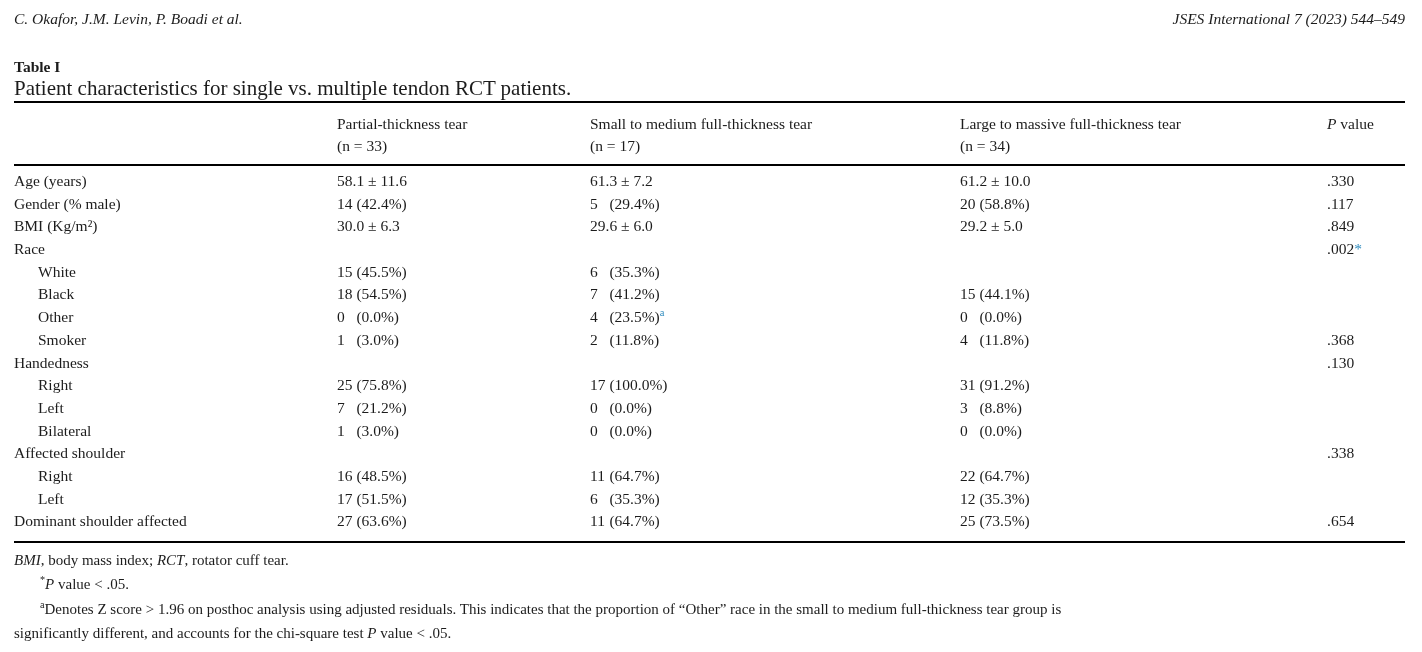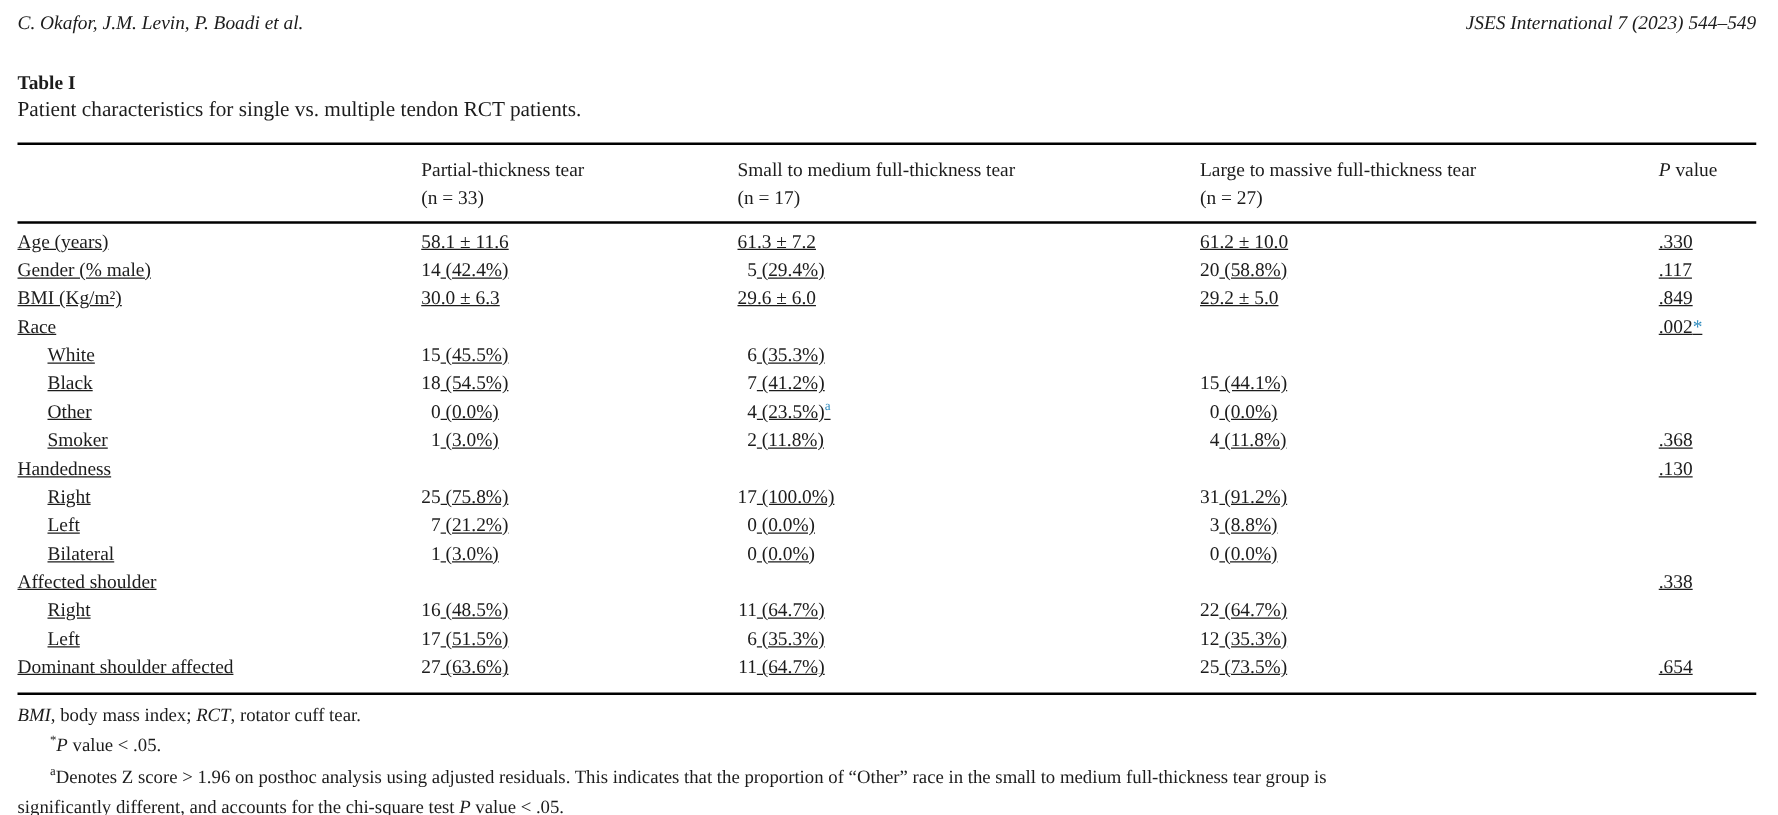--- a/index.html
+++ b/index.html
@@ -16,40 +16,40 @@
     display: flex;
     justify-content: space-between;
     font-style: italic;
     font-size: 15.5px;
     line-height: 18px;
     gap: 32px;
   }
 
   
   .table-label { margin-top: 28px; font-weight: bold; font-size: 15.5px; line-height: 21px; }
-  .table-caption { font-size: 17px; line-height: 22px; }
-
-  
-  .sci-table { margin-top: 15px; width: 1391px; }
+  .table-caption { font-size: 21px; line-height: 22px; }
+
+  
+  .sci-table { margin-top: 2px; width: 1391px; }
   .rule-top { border-top: 2px solid #000; }
   .rule-mid { border-top: 2px solid #000; }
   .rule-bottom { border-top: 2.5px solid #000; }
 
   .tr {
     display: grid;
     grid-template-columns: 323px 253px 370px 367px 78px;
   }
   .table-header-row .th { padding: 10px 0 7px 0; font-size: 15.5px; line-height: 22px; }
-  .table-body { padding: 4px 0 8px 0; text-decoration: underline; }
+  .table-body { padding: 4px 0 8px 0; }
   .table-body .tr { height: 22.7px; }
   .td { font-size: 15.5px; line-height: 22.7px; white-space: nowrap; }
   .td.label.indent { padding-left: 24px; }
 
   
-  .fig { display: inline-block; min-width: 2ch; text-align: right; }
+  .fig { display: inline-block; min-width: 2ch; }
 
   sup { font-size: 0.68em; line-height: 0; }
   .accent { color: var(--accent, #2e8bbe); }
   .pval .accent { font-size: 15.5px; }
 
   
   .footnotes { margin-top: 5px; font-size: 15px; line-height: 24.3px; }
   .fn.indent { padding-left: 26px; }
   .fn i, .running-head i { font-style: italic; }
 </style>
@@ -76,21 +76,21 @@
         <div class="th">
           <div class="th-line1">Partial-thickness tear</div>
           <div class="th-line2">(n = 33)</div>
         </div>
         <div class="th">
           <div class="th-line1">Small to medium full-thickness tear</div>
           <div class="th-line2">(n = 17)</div>
         </div>
         <div class="th">
           <div class="th-line1">Large to massive full-thickness tear</div>
-          <div class="th-line2">(n = 27)</div>
+          <div class="th-line2">(n = 34)</div>
         </div>
         <div class="th">
           <div class="th-line1"><i>P</i> value</div>
           <div class="th-line2"></div>
         </div>
       </div>
     <div class="rule-mid"></div>
     <div class="table-body">
         <div class="tr">
           <div class="td label">Age (years)</div>

